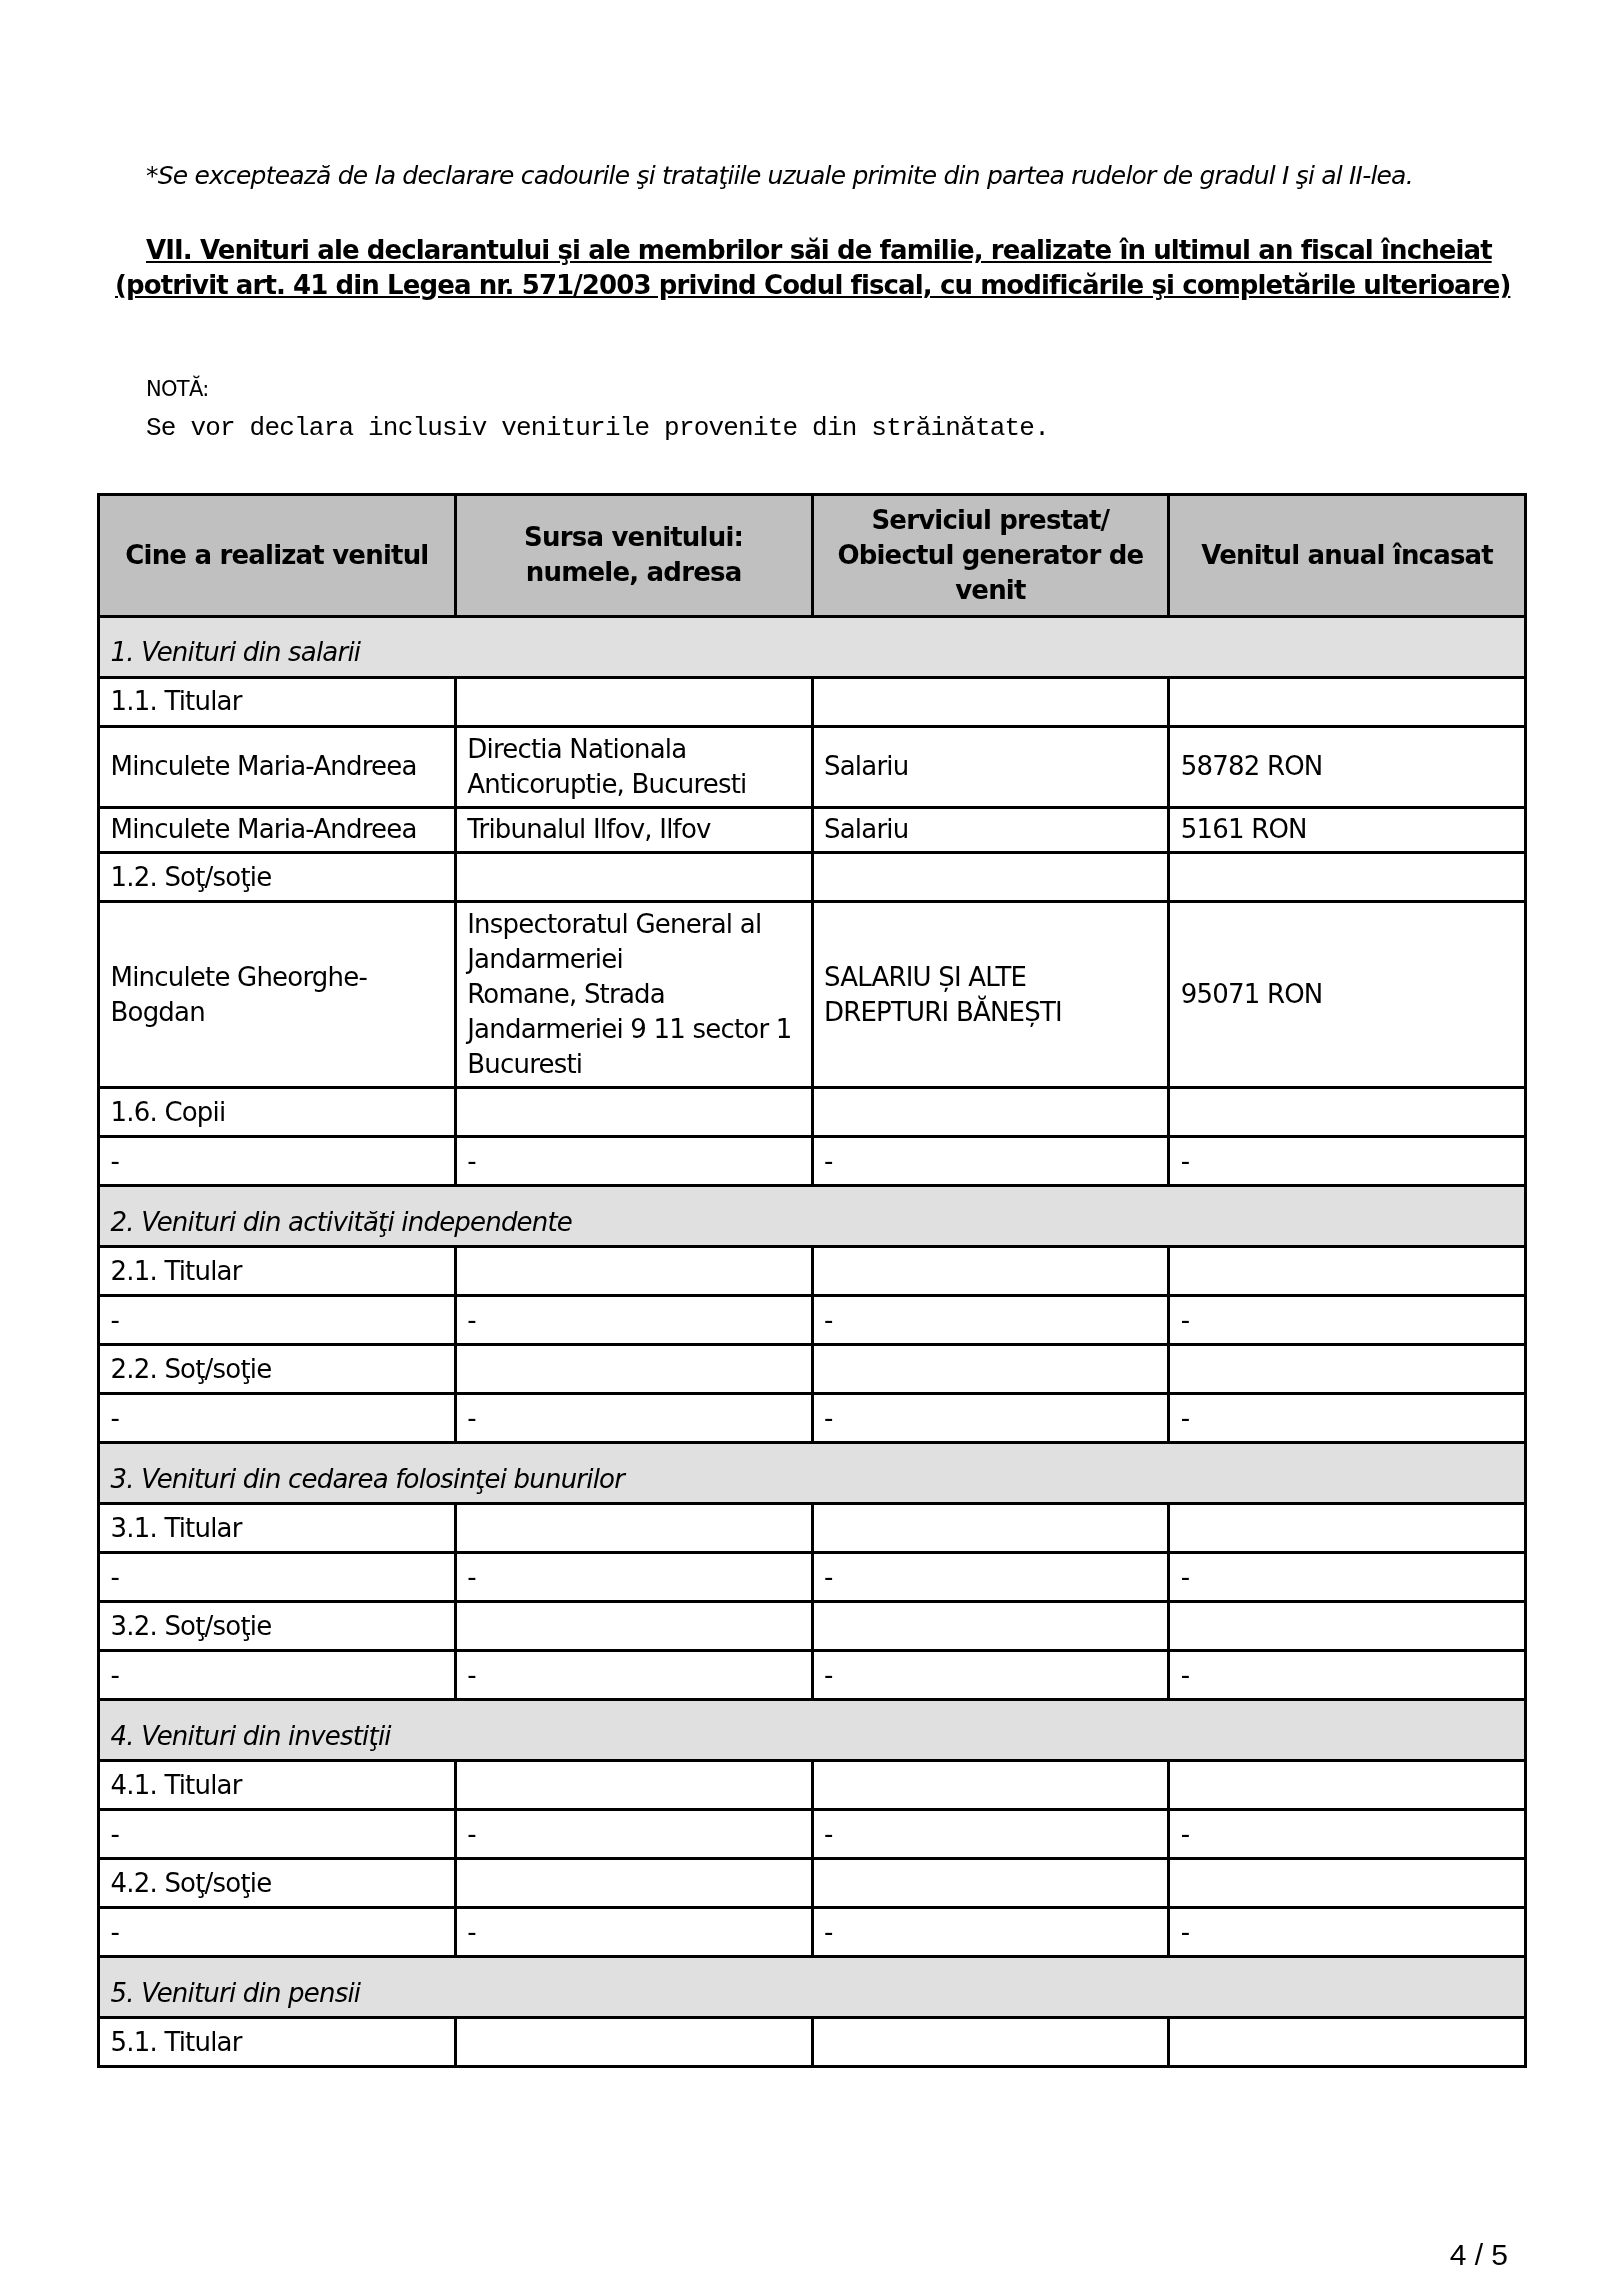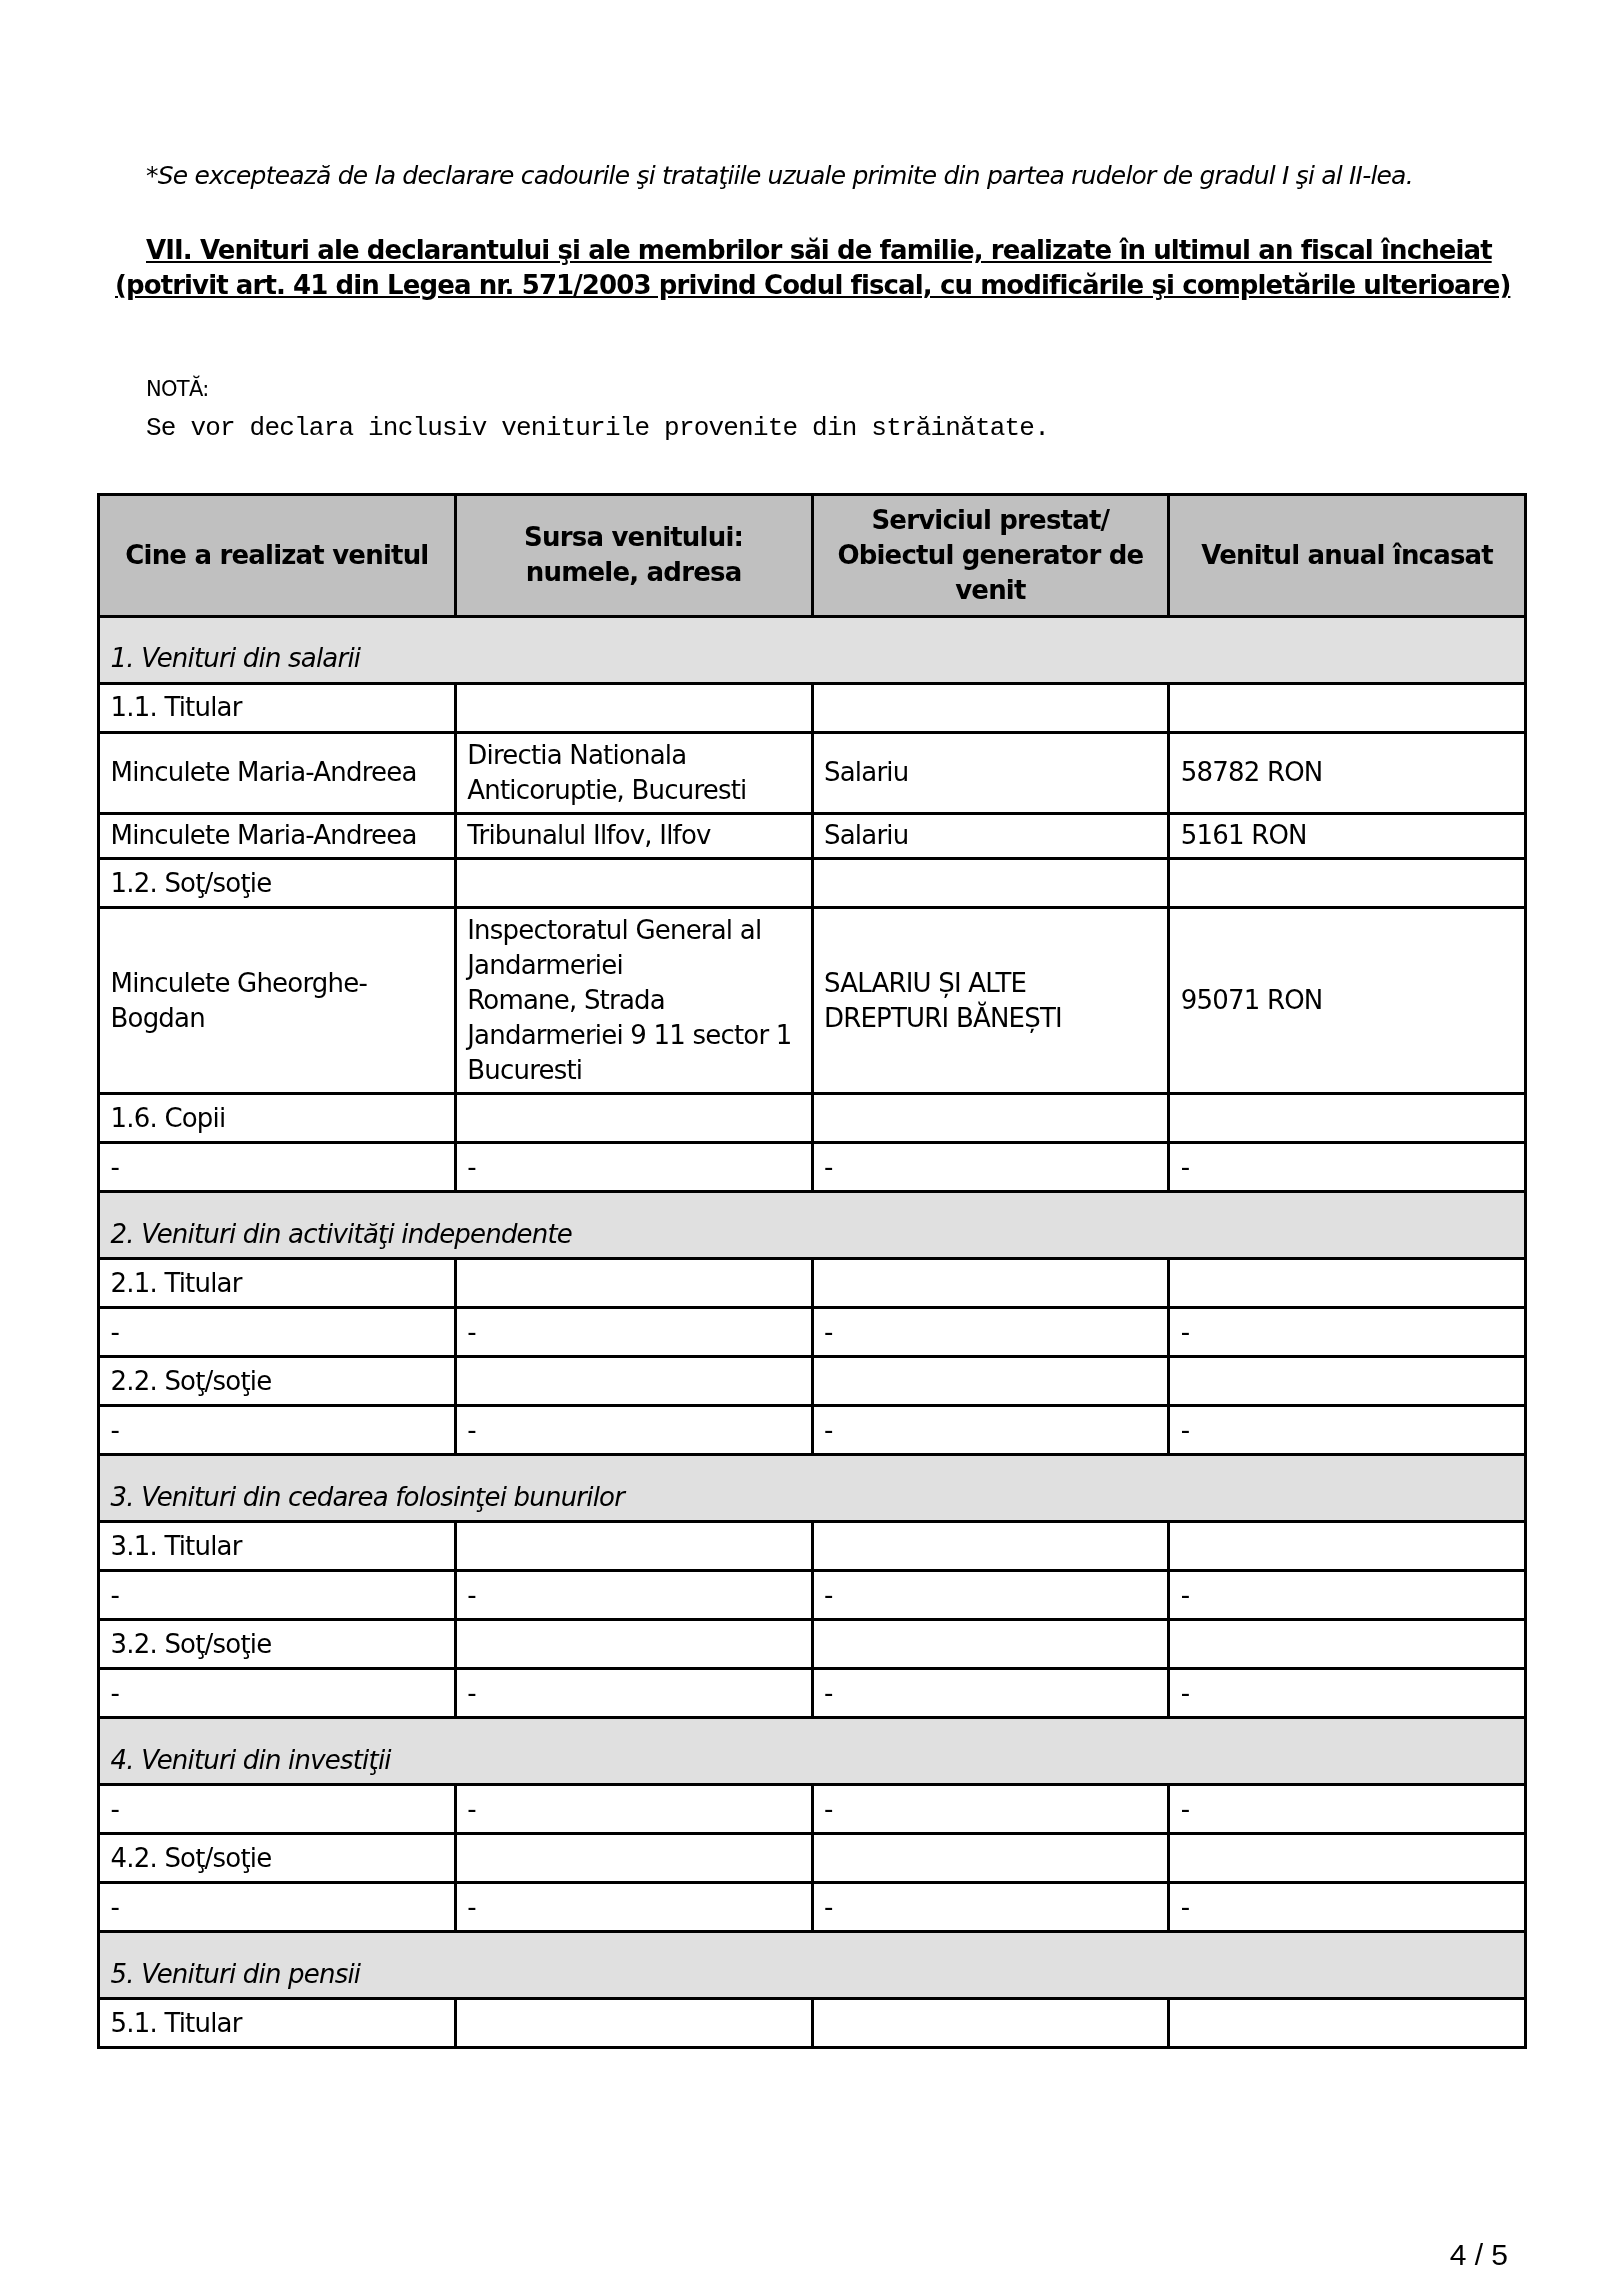--- a/index.html
+++ b/index.html
@@ -10,21 +10,21 @@
   #sec-title { left: 97px; top: 215px; width: 1440px; font-size: 26px; font-weight: bold; line-height: 35px; letter-spacing: -0.9px; text-decoration: underline; }
   #sec-title .indent { display: inline-block; width: 31px; }
   #nota-label { left: 128px; top: 359px; font-size: 21px; letter-spacing: -0.7px; text-align: right; }
   #nota-text { left: 128px; top: 395px; font-size: 26px; letter-spacing: -0.8px; font-family: Liberation Mono, monospace; }
 
   table#income { position: absolute; left: 97px; top: 493px; width: 1430px;
     border-collapse: collapse; table-layout: fixed; border: 3.9px solid #000; }
   #income td, #income th { border: 3.3px solid #000; padding: 3.9px 10.5px; vertical-align: middle;
     font-size: 26px; line-height: 35px; letter-spacing: -0.8px; text-align: left; font-weight: normal; }
   #income th { background: #c0c0c0; font-weight: bold; text-align: center; height: 111px; padding: 3.9px 13px; }
-  #income tr.section td { background: #e0e0e0; font-style: italic; height: 46px; padding-top: 18px; padding-bottom: 0; }
+  #income tr.section td { background: #e0e0e0; font-style: italic; height: 46px; padding-top: 12px; padding-bottom: 0; }
   #income tr.simple td { height: 46px; padding-top: 0; padding-bottom: 0; }
   #page-num { right: 96px; top: 2220px; font-family: Liberation Sans, sans-serif; font-size: 30px; }
 </style>
 </head>
 <body>
 
 <p id="footnote" class="p">*Se exceptează de la declarare cadourile şi trataţiile uzuale primite din partea rudelor de gradul I şi al II-lea.</p>
 <p id="sec-title" class="p"><span class="indent"></span><span>VII. Venituri ale declarantului şi ale membrilor săi de familie, realizate în ultimul an fiscal încheiat (potrivit art. 41 din Legea nr. 571/2003 privind Codul fiscal, cu modificările şi completările ulterioare)</span></p>
 <p id="nota-label" class="p">NOTĂ:</p>
 <p id="nota-text" class="p">Se vor declara inclusiv veniturile provenite din străinătate.</p>
@@ -141,20 +141,26 @@
       <tr class="simple">
         <td>-</td>
         <td>-</td>
         <td>-</td>
         <td>-</td>
       </tr>
       <tr class="section">
         <td colspan="4">4. Venituri din investiţii</td>
       </tr>
       <tr class="simple">
+        <td>4.1. Titular</td>
+        <td></td>
+        <td></td>
+        <td></td>
+      </tr>
+      <tr class="simple">
         <td>-</td>
         <td>-</td>
         <td>-</td>
         <td>-</td>
       </tr>
       <tr class="simple">
         <td>4.2. Soţ/soţie</td>
         <td></td>
         <td></td>
         <td></td>

